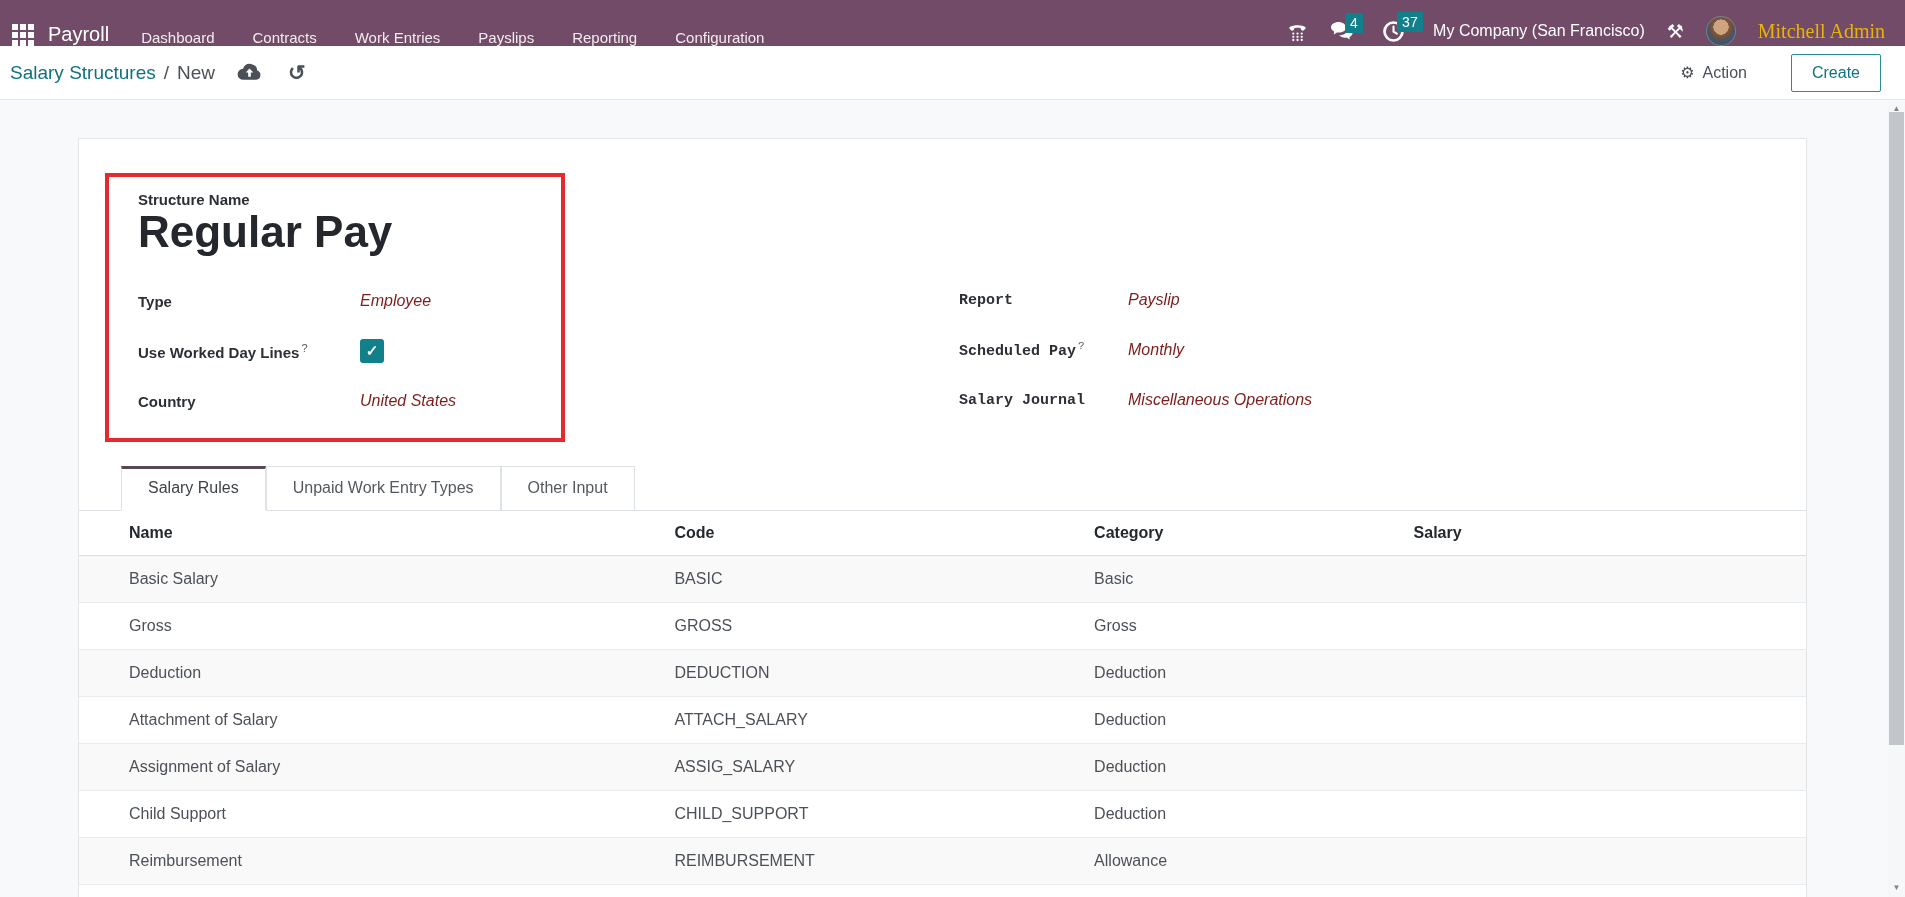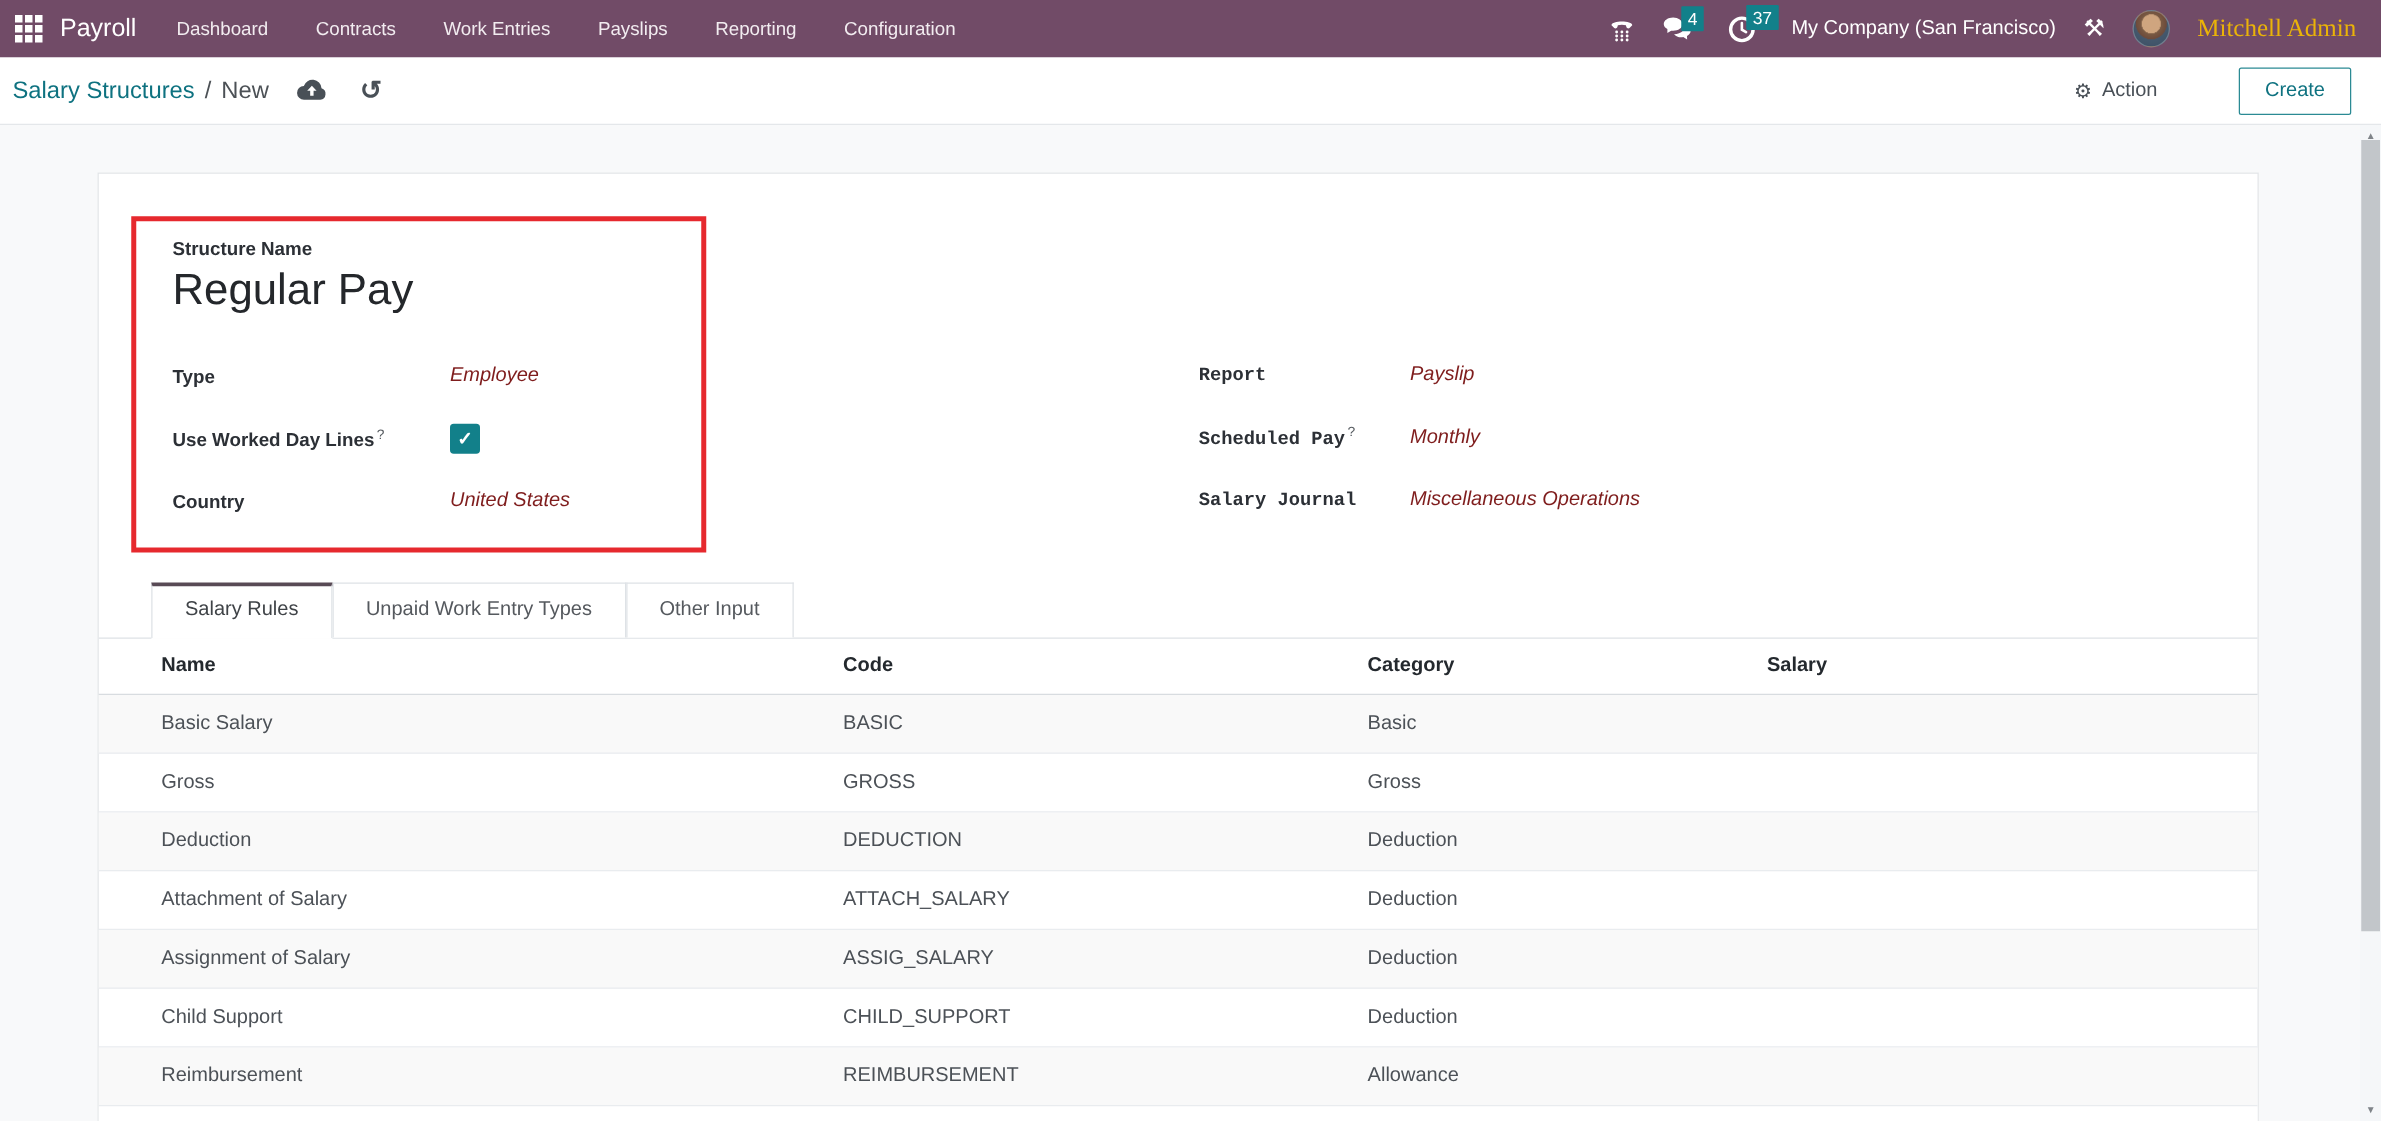--- a/index.html
+++ b/index.html
@@ -1,20 +1,20 @@
 <!DOCTYPE html>
 <html><head>
 <meta charset="utf-8">
 <style>
   * { margin:0; padding:0; box-sizing:border-box; }
   html,body { width:1905px; height:897px; overflow:hidden; }
   body { font-family:"Liberation Sans", sans-serif; background:#f8f9fa; color:#212529; }
 
   
-  .navbar { height:46px; background:#714B67; display:flex; align-items:center; padding:0 20px 0 10px; }
+  .navbar { height:46px; background:#714B67; display:flex; align-items:flex-end; padding:0 20px 0 10px; }
   .apps-btn { display:grid; grid-template-columns:repeat(3,6px); grid-gap:2px; cursor:pointer; margin-left:2px; }
   .apps-btn i { width:6px; height:6px; background:#fff; display:block; }
   .brand { color:#fff; font-size:20px; margin:0 32px 0 14px; white-space:nowrap; }
   .nav-menu { display:flex; gap:38px; align-items:center; }
   .nav-item { color:#f2ecf0; font-size:15px; cursor:pointer; white-space:nowrap; }
   .spacer { flex:1; }
   .systray { display:flex; align-items:center; gap:22px; }
   .tray-icon { position:relative; display:flex; align-items:center; cursor:pointer; }
   .badge { position:absolute; top:-8px; left:15px; background:#12808a; color:#fff; font-size:14px;
            line-height:1; padding:3px 5px; border-radius:1px; }
@@ -29,30 +29,30 @@
   .breadcrumb-bar { height:54px; background:#fff; display:flex; align-items:center; padding:0 24px 0 10px;
                     border-bottom:1px solid #e4e7ea; }
   .bc-link { color:#0e7280; font-size:19px; cursor:pointer; }
   .bc-sep { color:#4c5156; font-size:19px; margin:0 8px; }
   .bc-current { color:#4c5156; font-size:19px; }
   .save-icon { margin-left:22px; display:flex; cursor:pointer; }
   .undo-icon { margin-left:26px; color:#495057; font-size:21px; font-weight:bold; cursor:pointer; line-height:1; }
   .action-menu { display:flex; align-items:center; gap:8px; color:#495057; font-size:16px; margin-right:44px; cursor:pointer; }
   .gear-glyph { font-size:16px; color:#495057; }
   .create-btn { border:1px solid #2b8a94; color:#0e7280; background:#fff; font-size:16px;
-                padding:9px 20px; border-radius:2px; cursor:pointer; font-family:inherit;margin-left:21px; }
+                padding:9px 20px; border-radius:2px; cursor:pointer; font-family:inherit; }
 
   
   .content { height:797px; padding:38px 98px 0 78px; position:relative; overflow:hidden; }
   .card { background:#fff; border:1px solid #e2e5e8; height:900px; }
   .form-area { position:relative; padding:34px 0 0 26px; }
 
   .red-box { width:460px; border:4px solid #e6292e; padding:12px 10px 12px 29px; }
   .sec-label { font-size:15px; font-weight:bold; color:#2c3036; line-height:21px; }
-  .struct-name { font-size:35px; font-weight:normal; color:#24272b; line-height:44px; margin-bottom:22px; }
+  .struct-name { font-size:44px; font-weight:bold; color:#24272b; line-height:44px; margin-bottom:22px; }
 
   .frow { display:flex; align-items:center; height:50px; }
   .flabel { width:222px; font-size:15px; font-weight:bold; color:#2c3036; flex-shrink:0; }
   .flabel sup { font-weight:normal; color:#565b60; font-size:11px; margin-left:2px; }
   .fvalue { font-size:16px; color:#7f1d1d;font-style:italic; }
   .checkbox { width:24px; height:24px; background:#12808a; border-radius:3px; color:#fff;
               display:flex; align-items:center; justify-content:center; font-size:15px; font-weight:bold; cursor:pointer; }
 
   .right-col { position:absolute; left:880px; top:136px; }
   .right-col .flabel { width:169px;font-family:Liberation Mono, monospace; }

